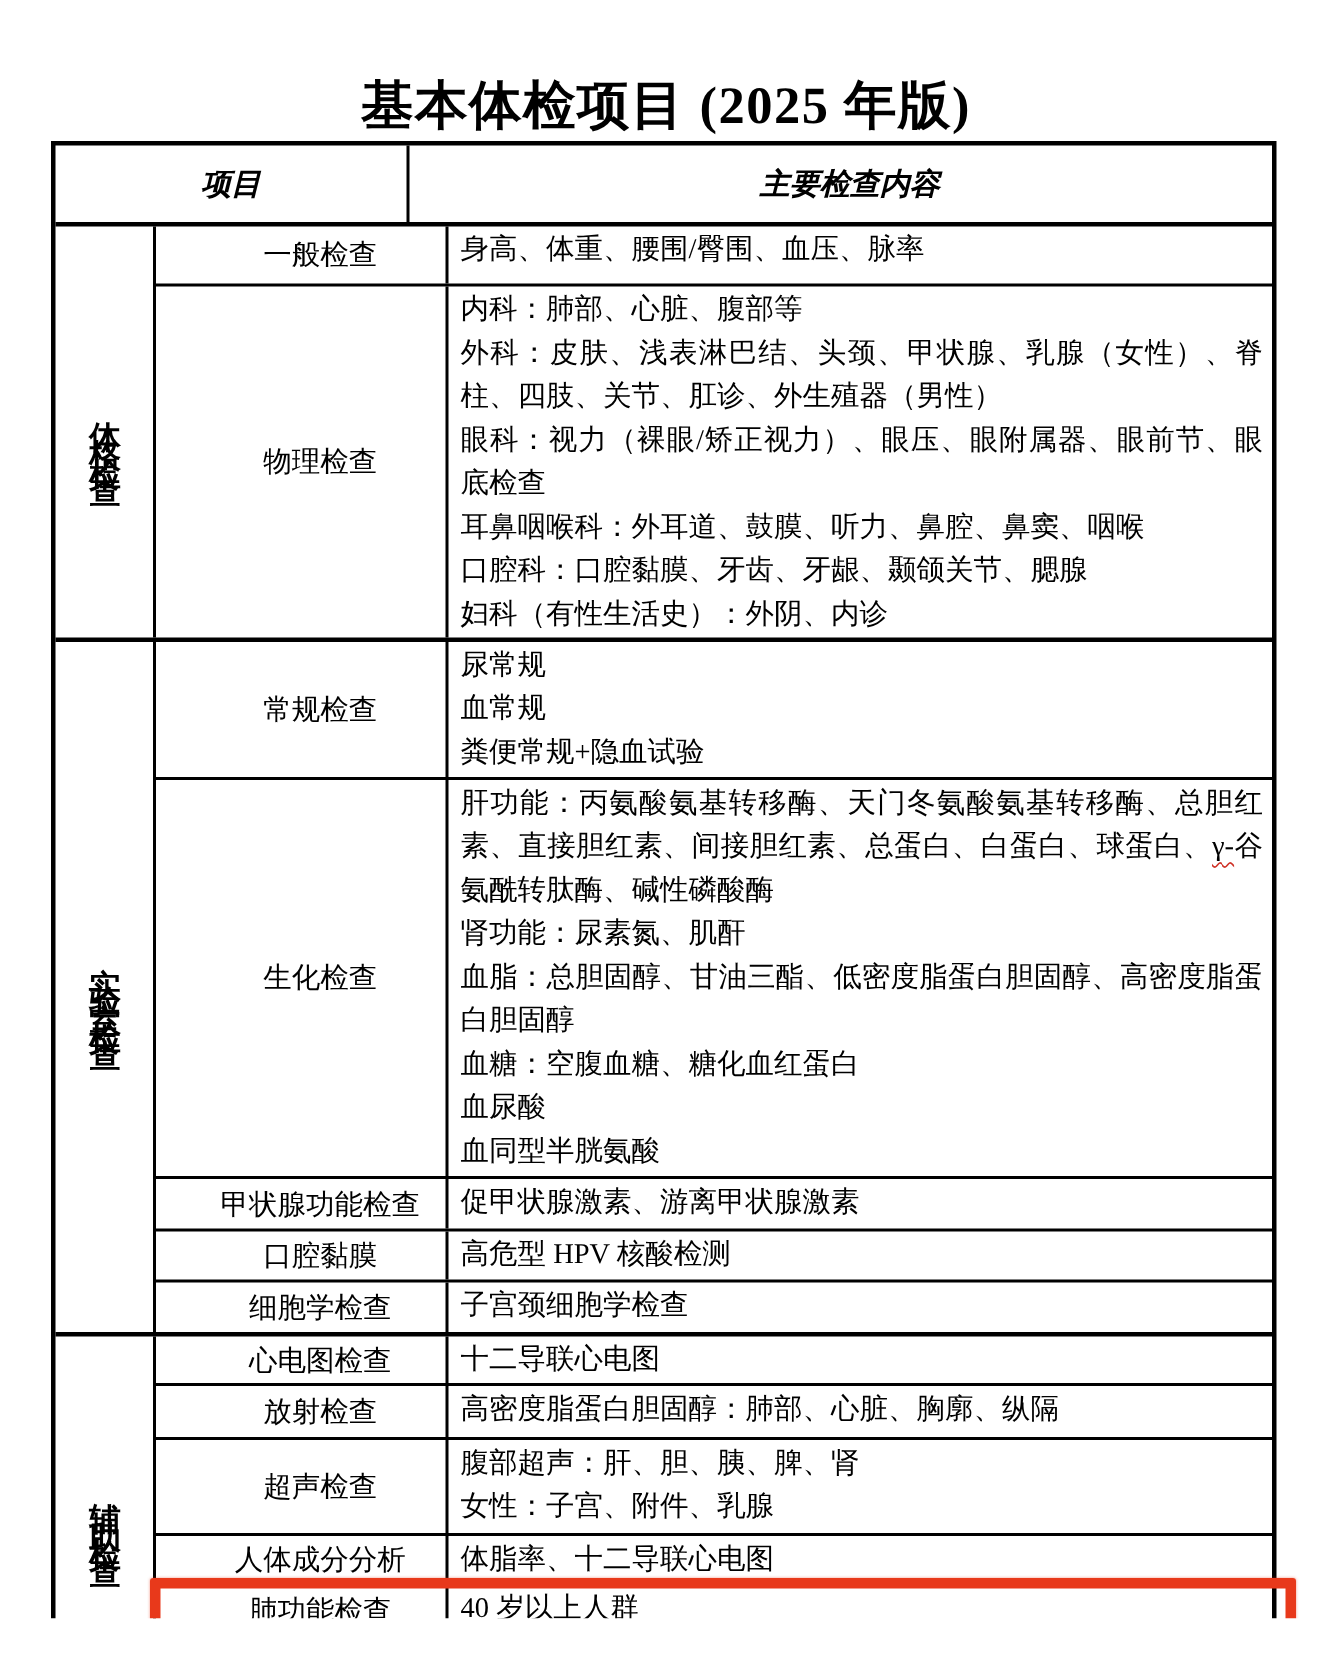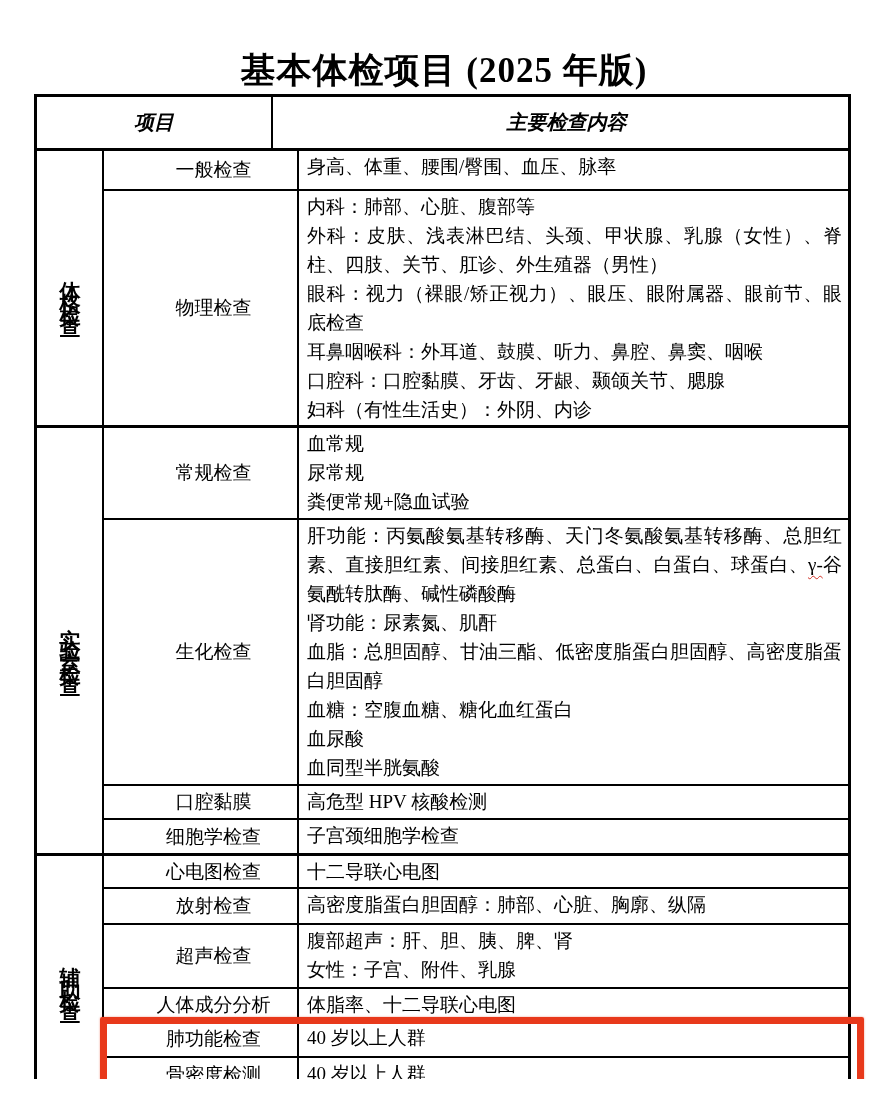--- a/index.html
+++ b/index.html
@@ -79,34 +79,40 @@
     </div>
 
     <div class="section">
       <div class="cat">
         <span class="vtext">实验室检查</span>
       </div>
       <div class="rows">
         <div class="row h90">
           <div class="label">常规检查</div>
           <div class="content">
+            <p class="cline">尿常规</p>
             <p class="cline">血常规</p>
-            <p class="cline">尿常规</p>
             <p class="cline">粪便常规+隐血试验</p>
           </div>
         </div>
         <div class="row h264">
           <div class="label">生化检查</div>
           <div class="content">
             <p class="cline"><span>肝功能：丙氨酸氨基转移酶、天门冬氨酸氨基转移酶、总胆红素、直接胆红素、间接胆红素、总蛋白、白蛋白、球蛋白、</span><span class="squiggle">γ-</span><span>谷氨酰转肽酶、碱性磷酸酶</span></p>
             <p class="cline">肾功能：尿素氮、肌酐</p>
             <p class="cline">血脂：总胆固醇、甘油三酯、低密度脂蛋白胆固醇、高密度脂蛋白胆固醇</p>
             <p class="cline">血糖：空腹血糖、糖化血红蛋白</p>
             <p class="cline">血尿酸</p>
             <p class="cline">血同型半胱氨酸</p>
+          </div>
+        </div>
+        <div class="row h33">
+          <div class="label">甲状腺功能检查</div>
+          <div class="content">
+            <p class="cline">促甲状腺激素、游离甲状腺激素</p>
           </div>
         </div>
         <div class="row h32">
           <div class="label">口腔黏膜</div>
           <div class="content">
             <p class="cline">高危型 HPV 核酸检测</p>
           </div>
         </div>
         <div class="row h33">
           <div class="label">细胞学检查</div>

